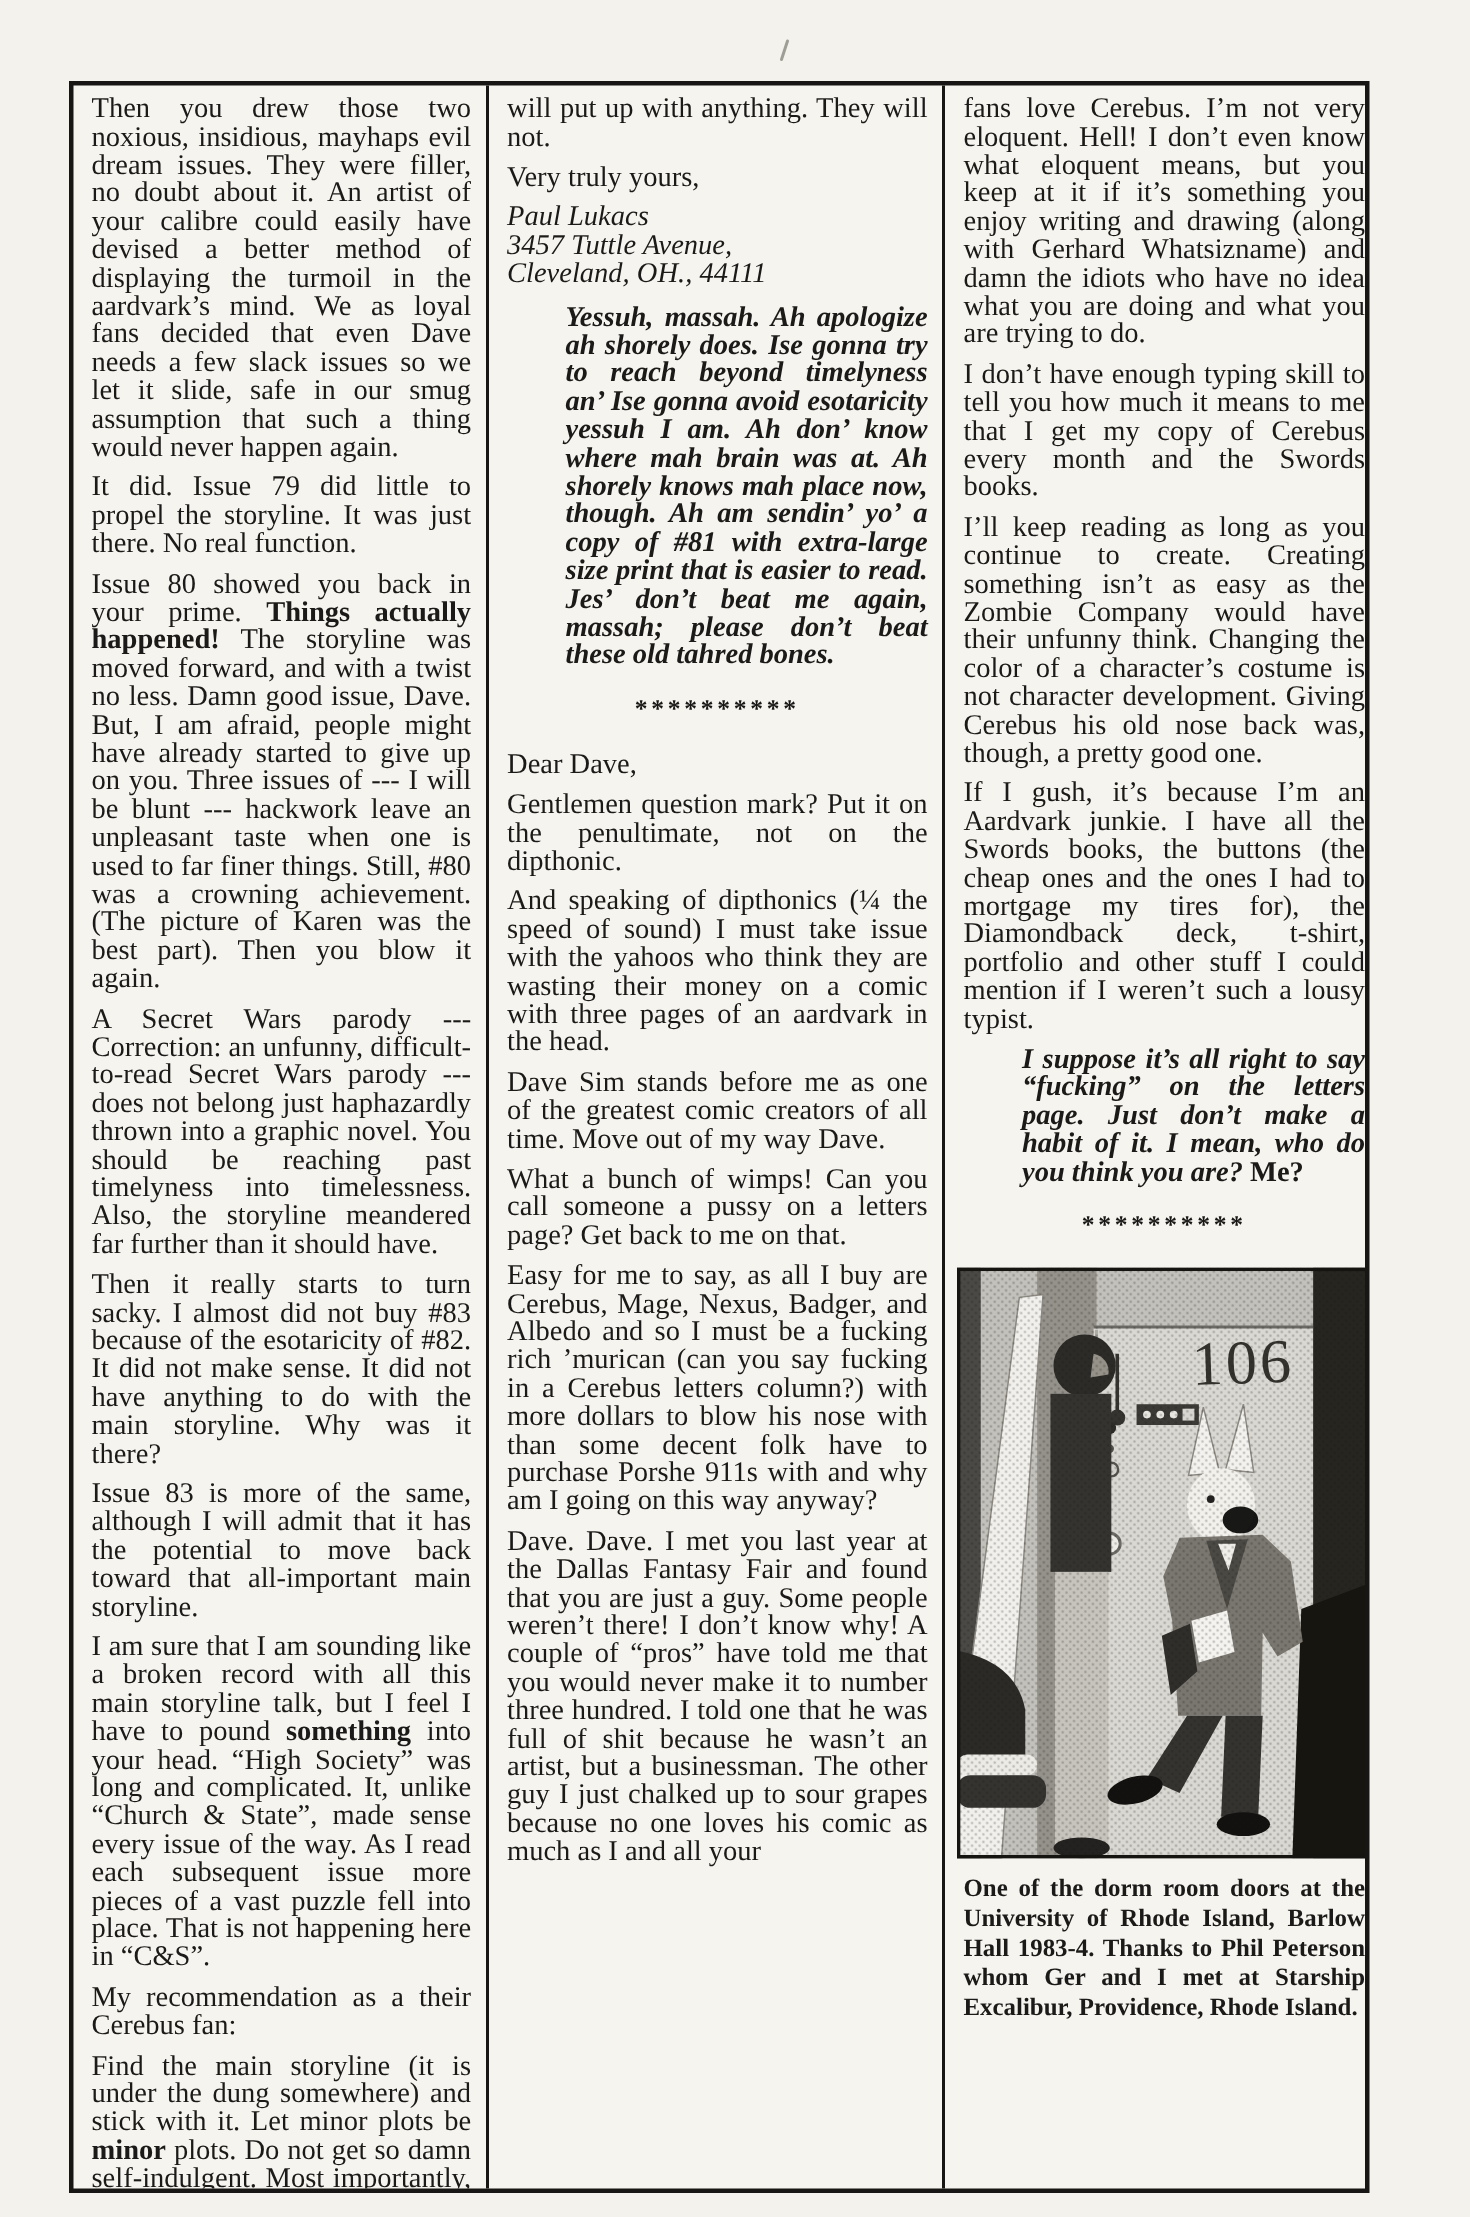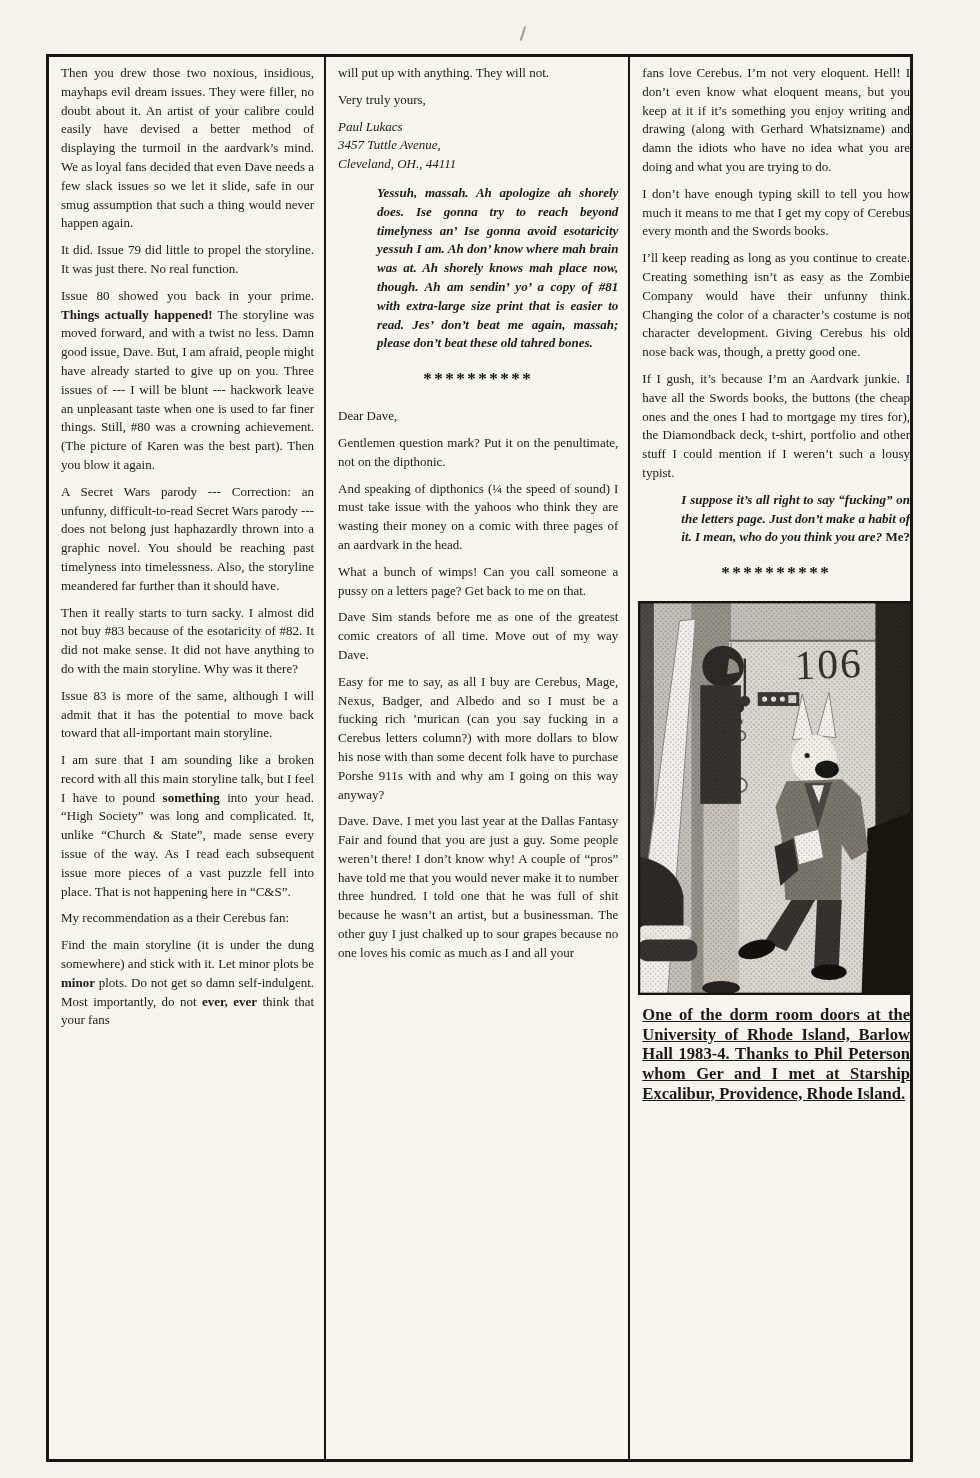--- a/index.html
+++ b/index.html
@@ -19,36 +19,36 @@
     border:3px solid #171614;background:#f6f4ef;
     display:flex;box-sizing:content-box;
   }
   .col{box-sizing:border-box;padding:7px 10px 0 12px;overflow:hidden;}
   .col-1{width:282px;}
   .col-2{width:310px;}
   .col-3{width:287px;padding-right:0;}
   .vrule{width:2px;background:#171614;}
   p.para{
     margin:0 0 8px 0;
-    font-size:13px;line-height:18.8px;
+    font-size:19px;line-height:18.8px;
     text-align:justify;text-justify:inter-word;
   }
   .b{font-weight:bold;}
   .up{font-style:normal;}
   p.address{font-style:italic;text-align:left;margin:0 0 10px 0;}
   p.reply{font-weight:bold;font-style:italic;margin-left:39px;}
   .stars{
     font-weight:bold;font-size:17px;letter-spacing:2.5px;
     text-align:center;margin:16px 0 18px 0;color:#181715;
   }
   .photo-fig{margin:12px 0 0 -4px;padding:0;}
   .photo-fig svg{display:block;}
   p.caption{
     font-weight:bold;font-size:16.6px;line-height:19.6px;
-    text-align:justify;margin:10px 0 0 0;text-decoration:underline;
+    text-align:justify;margin:10px 0 0 0;
   }
 </style>
 </head>
 <body>
 
 <div class="scan-mark"></div>
 
 <div class="sheet">
 
   <div class="col col-1">
@@ -70,22 +70,22 @@
   <div class="col col-2">
     <div>
         <p class="para"><span>will put up with anything. They will not.</span></p>
         <p class="para"><span>Very truly yours,</span></p>
         <p class="para address">Paul Lukacs<br>3457 Tuttle Avenue,<br>Cleveland, OH., 44111</p>
         <p class="para reply"><span>Yessuh, massah. Ah apologize ah shorely does. Ise gonna try to reach beyond timelyness an’ Ise gonna avoid esotaricity yessuh I am. Ah don’ know where mah brain was at. Ah shorely knows mah place now, though. Ah am sendin’ yo’ a copy of #81 with extra-large size print that is easier to read. Jes’ don’t beat me again, massah; please don’t beat these old tahred bones.</span></p>
         <div class="stars">**********</div>
         <p class="para"><span>Dear Dave,</span></p>
         <p class="para"><span>Gentlemen question mark? Put it on the penultimate, not on the dipthonic.</span></p>
         <p class="para"><span>And speaking of dipthonics (¼ the speed of sound) I must take issue with the yahoos who think they are wasting their money on a comic with three pages of an aardvark in the head.</span></p>
+        <p class="para"><span>Dave Sim stands before me as one of the greatest comic creators of all time. Move out of my way Dave.</span></p>
         <p class="para"><span>What a bunch of wimps! Can you call someone a pussy on a letters page? Get back to me on that.</span></p>
-        <p class="para"><span>Dave Sim stands before me as one of the greatest comic creators of all time. Move out of my way Dave.</span></p>
         <p class="para"><span>Easy for me to say, as all I buy are Cerebus, Mage, Nexus, Badger, and Albedo and so I must be a fucking rich ’murican (can you say fucking in a Cerebus letters column?) with more dollars to blow his nose with than some decent folk have to purchase Porshe 911s with and why am I going on this way anyway?</span></p>
         <p class="para"><span>Dave. Dave. I met you last year at the Dallas Fantasy Fair and found that you are just a guy. Some people weren’t there! I don’t know why! A couple of “pros” have told me that you would never make it to number three hundred. I told one that he was full of shit because he wasn’t an artist, but a businessman. The other guy I just chalked up to sour grapes because no one loves his comic as much as I and all your</span></p>
       </div>
   </div>
 
   <div class="vrule"></div>
 
   <div class="col col-3">
     <div>
         <p class="para"><span>fans love Cerebus. I’m not very eloquent. Hell! I don’t even know what eloquent means, but you keep at it if it’s something you enjoy writing and drawing (along with Gerhard Whatsizname) and damn the idiots who have no idea what you are doing and what you are trying to do.</span></p>

